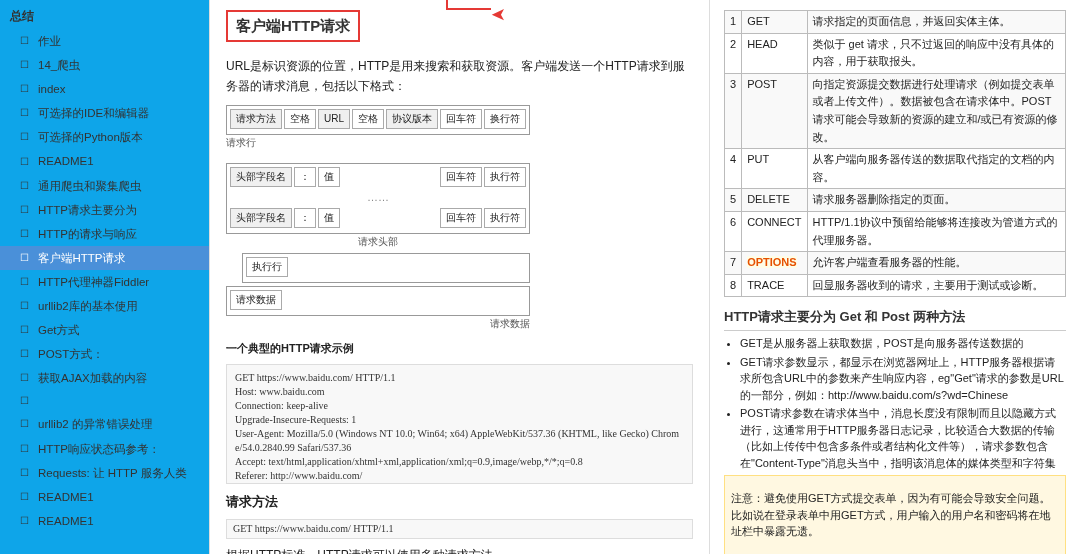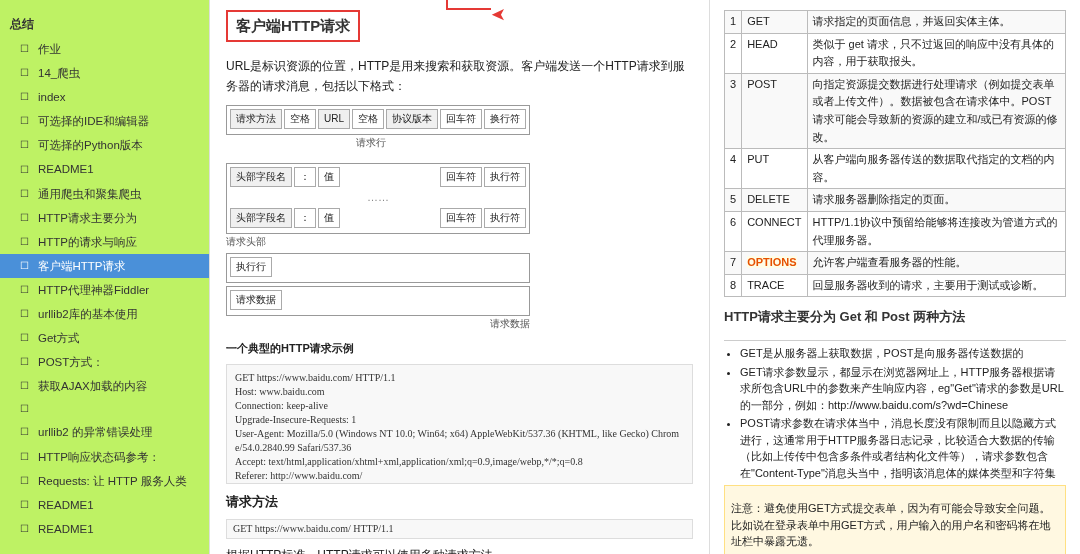--- a/index.html
+++ b/index.html
@@ -2,24 +2,24 @@
 <html><head>
   <meta charset="utf-8">
   <style>
     * { box-sizing: border-box; margin: 0; padding: 0; }
     body { font-family: 'SimSun', 'Microsoft YaHei', Arial, sans-serif; font-size: 12px; display: flex; height: 554px; overflow: hidden; background: #fff; }
 
     
     #sidebar {
       width: 210px;
       min-width: 210px;
-      background: #bef264;
+      background: #0ea5e9;
       border-right: 1px solid #ddd;
       overflow-y: auto;
-      padding: 12px 0;
+      padding: 4px 0;
     }
     .sidebar-section-header {
       font-size: 12px;
       font-weight: bold;
       padding: 4px 10px;
       color: #333;
       cursor: pointer;
     }
     .sidebar-item {
       padding: 4px 10px 4px 20px;
@@ -127,21 +127,21 @@
     }
     .method-table tr:nth-child(odd) td { background: #f9f9f9; }
     .method-table tr:nth-child(even) td { background: #fff; }
 
     .right-section-title {
       font-size: 13px;
       font-weight: bold;
       color: #333;
       margin: 8px 0 4px 0;
       border-bottom: 1px solid #ccc;
-      padding-bottom: 12px;
+      padding-bottom: 2px;
     }
 
     .bullet-list {
       padding-left: 16px;
       margin: 4px 0;
     }
     .bullet-list li {
       margin-bottom: 2px;
       font-size: 11px;
       line-height: 1.5;
@@ -308,21 +308,21 @@
             <div class="row">
               <span class="cell">请求方法</span>
               <span class="cell value">空格</span>
               <span class="cell">URL</span>
               <span class="cell value">空格</span>
               <span class="cell">协议版本</span>
               <span class="cell value">回车符</span>
               <span class="cell value">换行符</span>
             </div>
           </div>
-          <div style="font-size:10px; color:#555; text-align:center; margin-right:14px;">请求行</div>
+          <div style="font-size:10px; color:#555; text-align:left; margin-right:14px;">请求行</div>
 
           <div class="diagram-nested" style="margin-top:12px;">
             <div class="row">
               <span class="cell">头部字段名</span>
               <span class="cell value">：</span>
               <span class="cell value">值</span>
               <span style="flex:1;"></span>
               <span class="cell value">回车符</span>
               <span class="cell value">执行符</span>
             </div>
@@ -331,23 +331,23 @@
             </div>
             <div class="row">
               <span class="cell">头部字段名</span>
               <span class="cell value">：</span>
               <span class="cell value">值</span>
               <span style="flex:1;"></span>
               <span class="cell value">回车符</span>
               <span class="cell value">执行符</span>
             </div>
           </div>
-          <div style="font-size:10px; color:#555; text-align:left;">请求头部</div>
-
-          <div class="diagram-nested" style="margin-top:3px;">
+          <div style="font-size:10px; color:#555; text-align:center;">请求头部</div>
+
+          <div class="diagram-nested" style="margin-top:3px;margin-left:16px;">
             <div class="row">
               <span class="cell value">执行行</span>
             </div>
           </div>
 
           <div class="diagram-nested" style="margin-top:3px;">
             <div class="row">
               <span class="cell value">请求数据</span>
             </div>
           </div>

